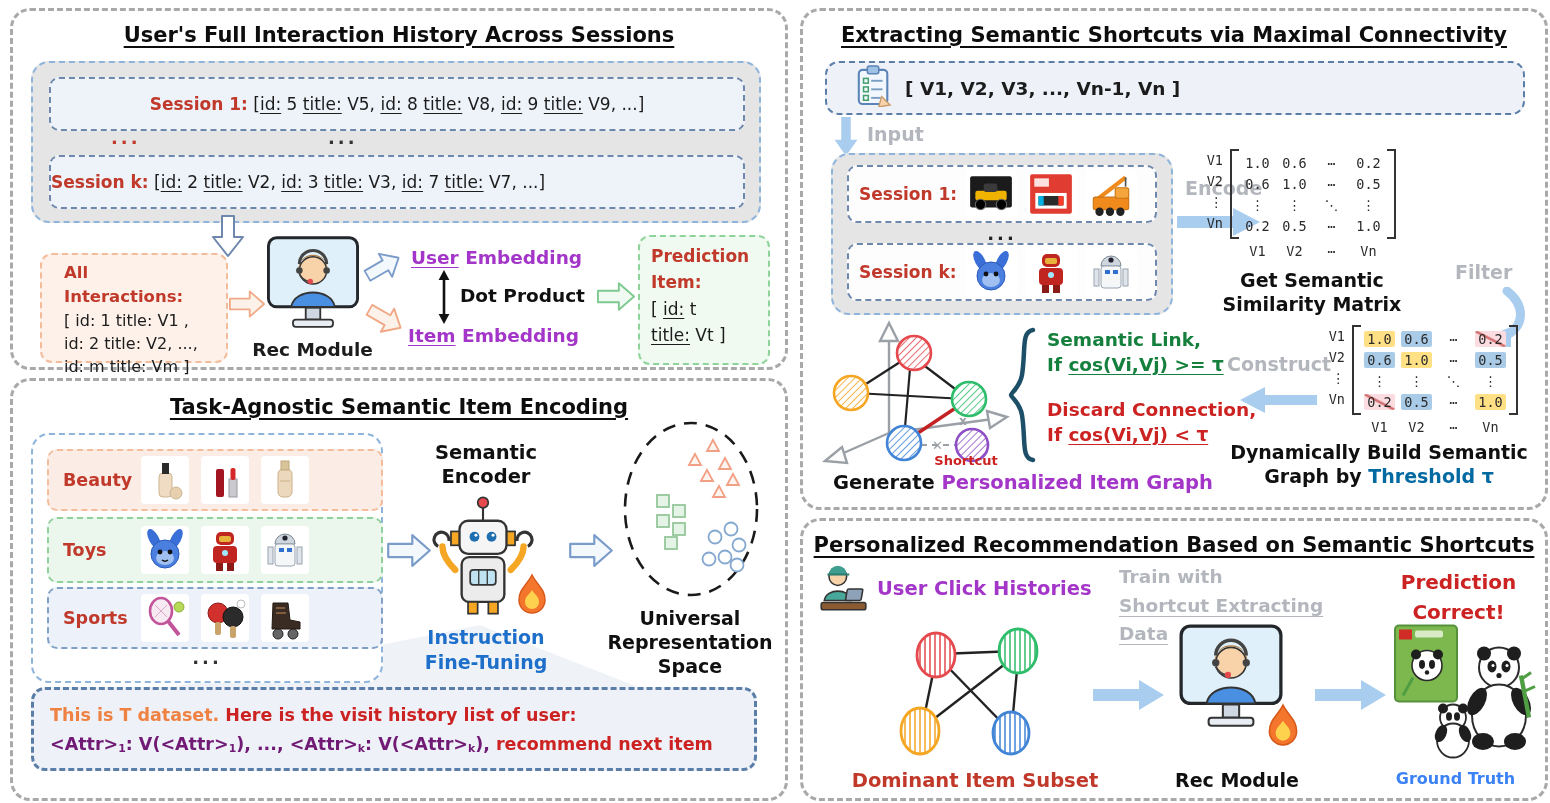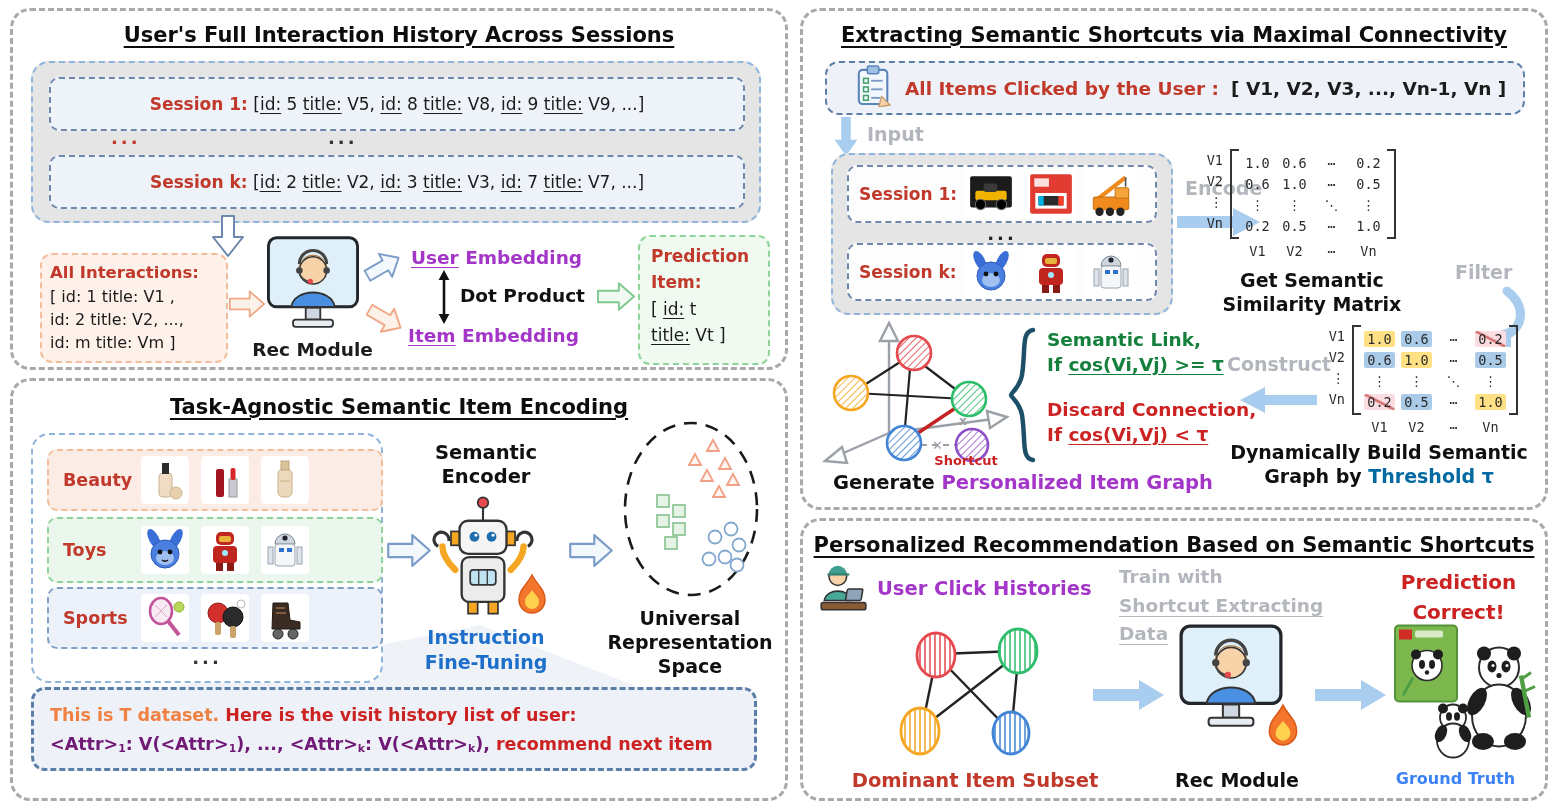--- a/index.html
+++ b/index.html
@@ -50,33 +50,33 @@
   <div class="panel" style="left:10px;top:8px;width:772px;height:356px">
     <div class="ptitle" style="top:12px"><span>User's Full Interaction History Across Sessions</span></div>
 
     <div class="sessionbox" style="left:18px;top:50px;width:726px;height:158px">
       <div class="slaterow" style="left:16px;top:14px;width:692px;height:50px;line-height:50px;text-align:center;font-size:17px">
         <span class="red bold">Session 1:</span>
         <span><span>[</span><span class="tk-u">id:</span><span> 5 </span><span class="tk-u">title:</span><span> V5, </span><span class="tk-u">id:</span><span> 8 </span><span class="tk-u">title:</span><span> V8, </span><span class="tk-u">id:</span><span> 9 </span><span class="tk-u">title:</span><span> V9, ...]</span></span>
       </div>
       <div class="abs dots red" style="left:78px;top:64px">...</div>
       <div class="abs dots" style="left:295px;top:64px;color:#333">...</div>
-      <div class="slaterow" style="left:16px;top:92px;width:692px;height:50px;line-height:50px;text-align:center;font-size:17px">
+      <div class="slaterow" style="left:16px;top:92px;width:692px;height:50px;line-height:50px;text-align:left;font-size:17px">
         <span class="red bold">Session k:</span>
         <span><span>[</span><span class="tk-u">id:</span><span> 2 </span><span class="tk-u">title:</span><span> V2, </span><span class="tk-u">id:</span><span> 3 </span><span class="tk-u">title:</span><span> V3, </span><span class="tk-u">id:</span><span> 7 </span><span class="tk-u">title:</span><span> V7, ...]</span></span>
       </div>
     </div>
 
     <div class="abs" style="left:198px;top:204px">
       <svg width="34" height="42" viewBox="0 0 34 42">
           <polygon points="11,1 23,1 23,22 32,22 17,41 2,22 11,22" fill="#fff" stroke="#6e88ad" stroke-width="2" stroke-linejoin="round"></polygon>
         </svg>
     </div>
 
-    <div class="abs" style="left:27px;top:242px;width:188px;height:110px;border:2.5px dashed #f3bd9b;border-radius:12px;background:#fdf1e9;padding:6px 8px;box-sizing:border-box;font-size:16px;line-height:1.45">
+    <div class="abs" style="left:27px;top:242px;width:188px;height:110px;border:2.5px dashed #f3bd9b;border-radius:12px;background:#fdf1e9;padding:6px 22px;box-sizing:border-box;font-size:16px;line-height:1.45">
       <div class="red bold" style="font-size:16.5px">All Interactions:</div>
       <div>[ id: 1 title: V1 ,</div>
       <div>id: 2 title: V2, ...,</div>
       <div>id: m title: Vm ]</div>
     </div>
 
     <div class="abs" style="left:216px;top:278px">
       <svg width="36" height="30" viewBox="0 0 40 32">
           <polygon points="1,10 23,10 23,2 39,16 23,30 23,22 1,22" fill="#fdf2ea" stroke="#f0a886" stroke-width="2" stroke-linejoin="round"></polygon>
         </svg>
@@ -335,21 +335,20 @@
             <rect x="13" y="1" width="12" height="8" rx="2" fill="#9fc1e3" stroke="#5b84b8" stroke-width="1.6"></rect>
             <rect x="9" y="14" width="5" height="5" fill="none" stroke="#44a06b" stroke-width="1.6"></rect>
             <line x1="17" y1="16.5" x2="29" y2="16.5" stroke="#7a9cc4" stroke-width="2"></line>
             <rect x="9" y="23" width="5" height="5" fill="none" stroke="#44a06b" stroke-width="1.6"></rect>
             <line x1="17" y1="25.5" x2="29" y2="25.5" stroke="#7a9cc4" stroke-width="2"></line>
             <rect x="9" y="32" width="5" height="5" fill="none" stroke="#44a06b" stroke-width="1.6"></rect>
             <line x1="17" y1="34.5" x2="27" y2="34.5" stroke="#7a9cc4" stroke-width="2"></line>
             <path d="M28,33 l9,9 l-12,2 Z" fill="#f8d2a8" stroke="#c89a6a" stroke-width="1.4"></path>
           </svg>
       </span>
-      <span class="red bold nowrap" style="font-size:18.5px">All Items Clicked by the User :</span>
       <span class="nowrap" style="font-size:18.5px;font-weight:600">[ V1, V2, V3, ..., Vn-1, Vn ]</span>
     </div>
 
     <div class="abs" style="left:30px;top:106px">
       <svg width="26" height="40" viewBox="0 0 26 42">
           <polygon points="8,0 18,0 18,24 25,24 13,41 1,24 8,24" fill="#a9cdee"></polygon>
         </svg>
     </div>
     <div class="abs glabel" style="left:64px;top:112px">Input</div>
 

